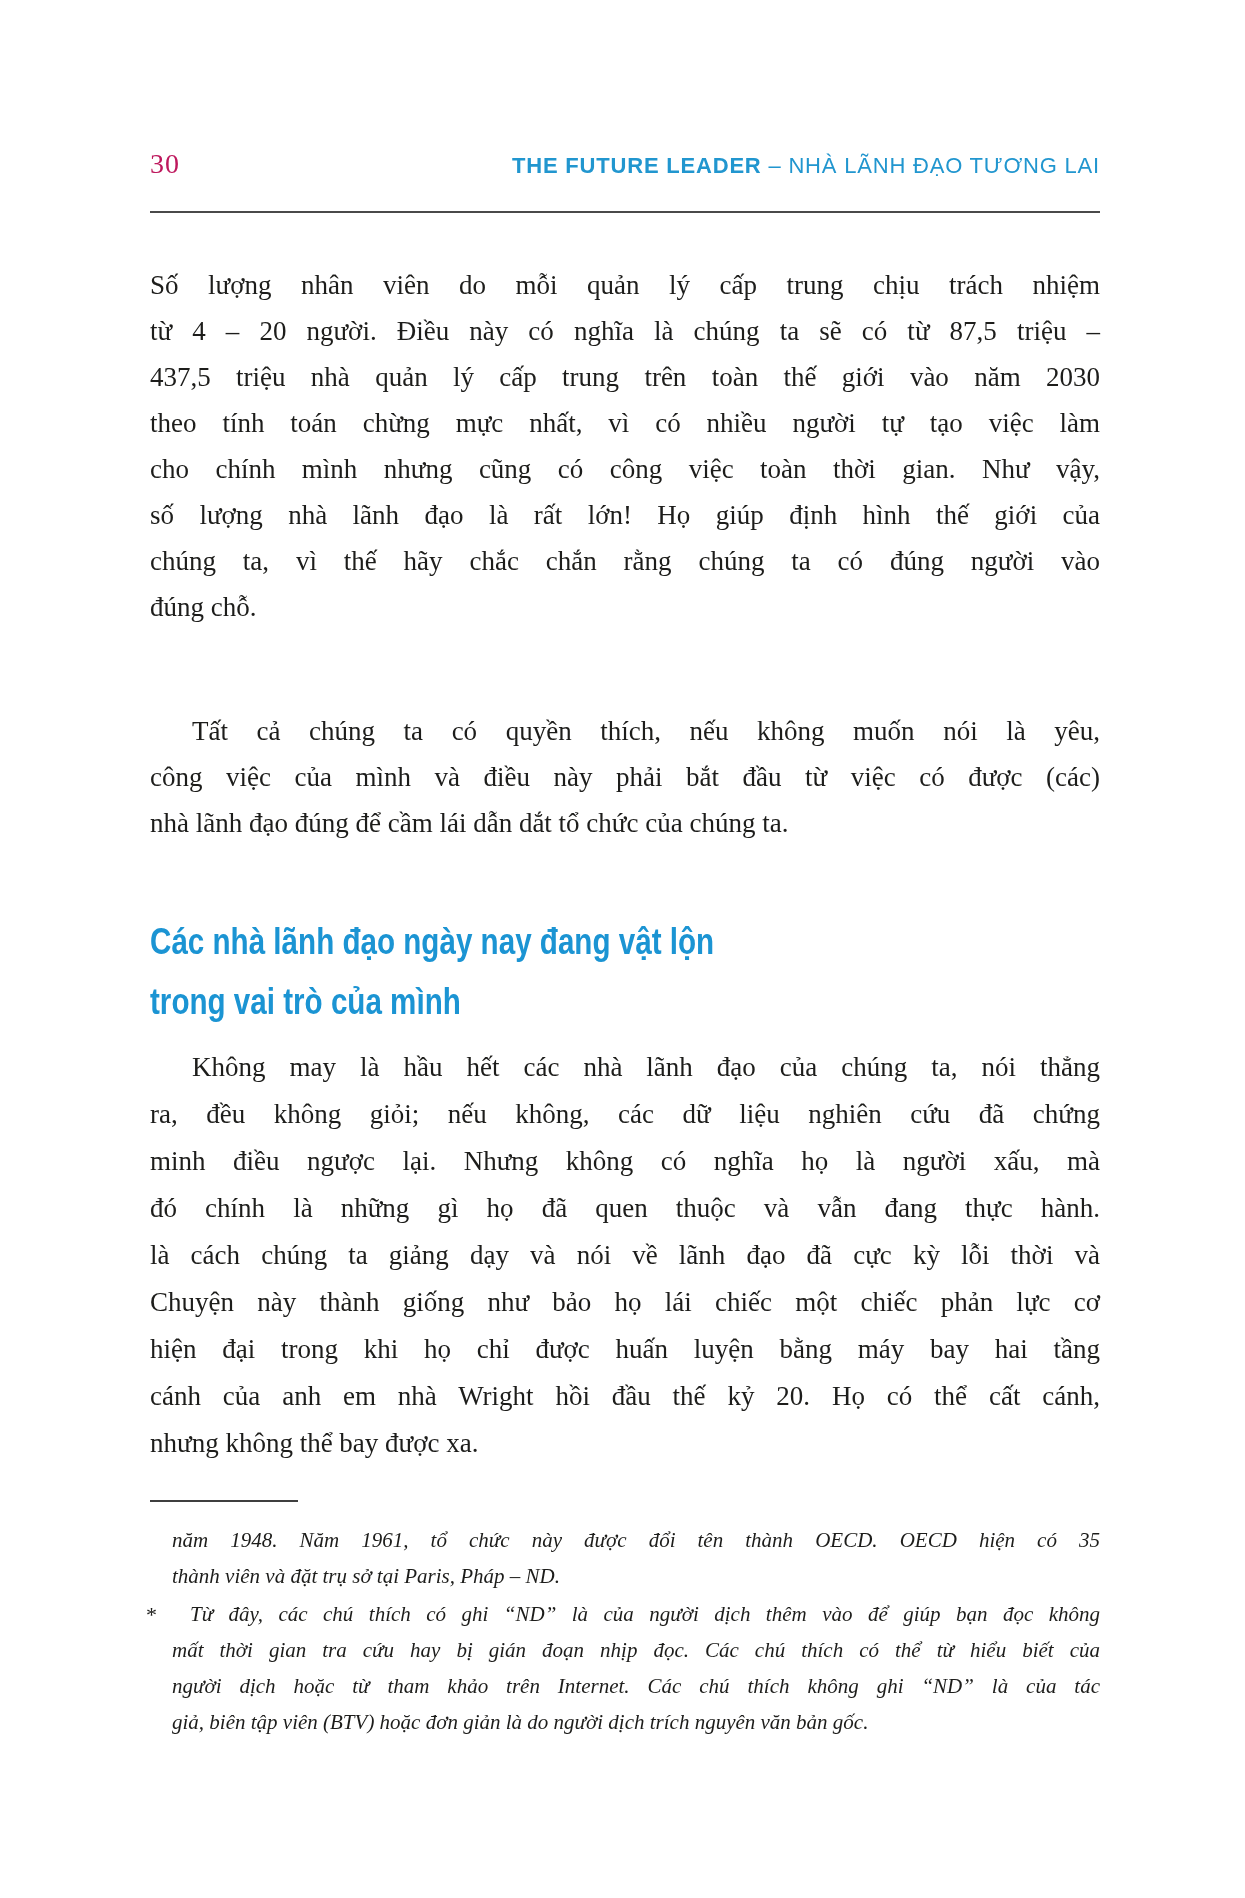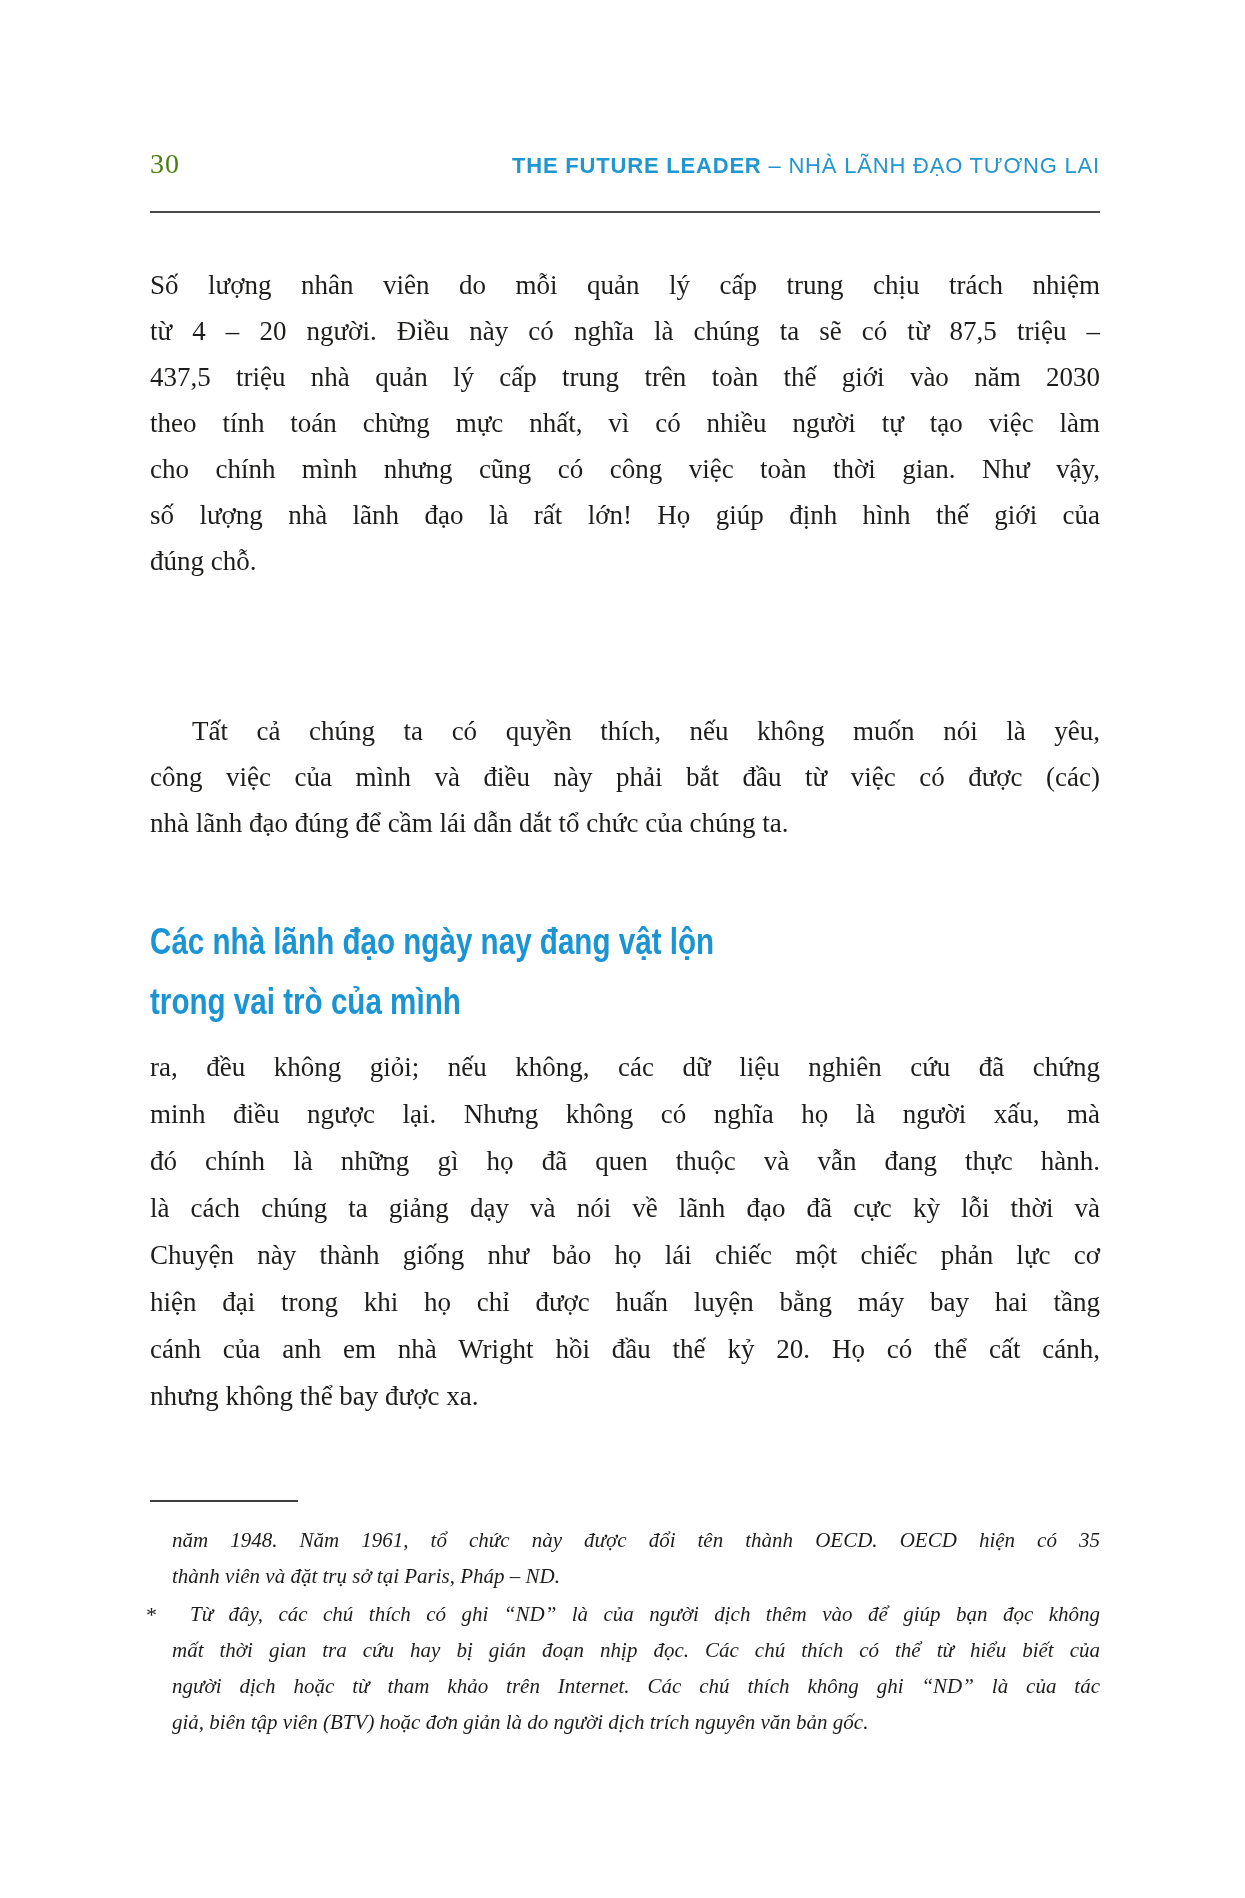--- a/index.html
+++ b/index.html
@@ -11,21 +11,21 @@
     font-family:"Liberation Serif","DejaVu Serif",serif;
     color:#1d1d1b;
     overflow:hidden;
   }
   
   .hdr{
     position:absolute;left:150px;width:950px;top:148px;
     display:flex;justify-content:space-between;align-items:baseline;
   }
   .pgnum{
-    font-size:28px;color:#4d7c0f;letter-spacing:1px;
+    font-size:28px;color:#be185d;letter-spacing:1px;
   }
   .htitle{
     font-family:"Liberation Sans","DejaVu Sans",sans-serif;
     font-size:22px;color:#2196cf;letter-spacing:0.8px;
     white-space:nowrap;
   }
   .htitle .bold{font-weight:700;}
   .htitle .rest{font-weight:400;margin-top:19px;}
   .hrule{
     position:absolute;left:150px;width:950px;top:211px;height:2px;
@@ -88,35 +88,37 @@
 
   <div class="hrule"></div>
 
   <section class="para p1">
     <div class="ln">Số lượng nhân viên do mỗi quản lý cấp trung chịu trách nhiệm</div>
     <div class="ln">từ 4 – 20 người. Điều này có nghĩa là chúng ta sẽ có từ 87,5 triệu –</div>
     <div class="ln">437,5 triệu nhà quản lý cấp trung trên toàn thế giới vào năm 2030</div>
     <div class="ln">theo tính toán chừng mực nhất, vì có nhiều người tự tạo việc làm</div>
     <div class="ln">cho chính mình nhưng cũng có công việc toàn thời gian. Như vậy,</div>
     <div class="ln">số lượng nhà lãnh đạo là rất lớn! Họ giúp định hình thế giới của</div>
+    <div class="ln">chúng ta, vì thế hãy chắc chắn rằng chúng ta có đúng người vào</div>
     <div class="ln end">đúng chỗ.</div>
   </section>
 
   <section class="para p2">
     <div class="ln ind">Tất cả chúng ta có quyền thích, nếu không muốn nói là yêu,</div>
     <div class="ln">công việc của mình và điều này phải bắt đầu từ việc có được (các)</div>
     <div class="ln end">nhà lãnh đạo đúng để cầm lái dẫn dắt tổ chức của chúng ta.</div>
   </section>
 
   <h2 class="heading">
     <div>Các nhà lãnh đạo ngày nay đang vật lộn</div>
     <div>trong vai trò của mình</div>
   </h2>
 
   <section class="para p3">
+    <div class="ln ind">Không may là hầu hết các nhà lãnh đạo của chúng ta, nói thẳng</div>
     <div class="ln">ra, đều không giỏi; nếu không, các dữ liệu nghiên cứu đã chứng</div>
     <div class="ln">minh điều ngược lại. Nhưng không có nghĩa họ là người xấu, mà</div>
     <div class="ln">đó chính là những gì họ đã quen thuộc và vẫn đang thực hành.</div>
     <div class="ln">là cách chúng ta giảng dạy và nói về lãnh đạo đã cực kỳ lỗi thời và</div>
     <div class="ln">Chuyện này thành giống như bảo họ lái chiếc một chiếc phản lực cơ</div>
     <div class="ln">hiện đại trong khi họ chỉ được huấn luyện bằng máy bay hai tầng</div>
     <div class="ln">cánh của anh em nhà Wright hồi đầu thế kỷ 20. Họ có thể cất cánh,</div>
     <div class="ln end">nhưng không thể bay được xa.</div>
   </section>
 

